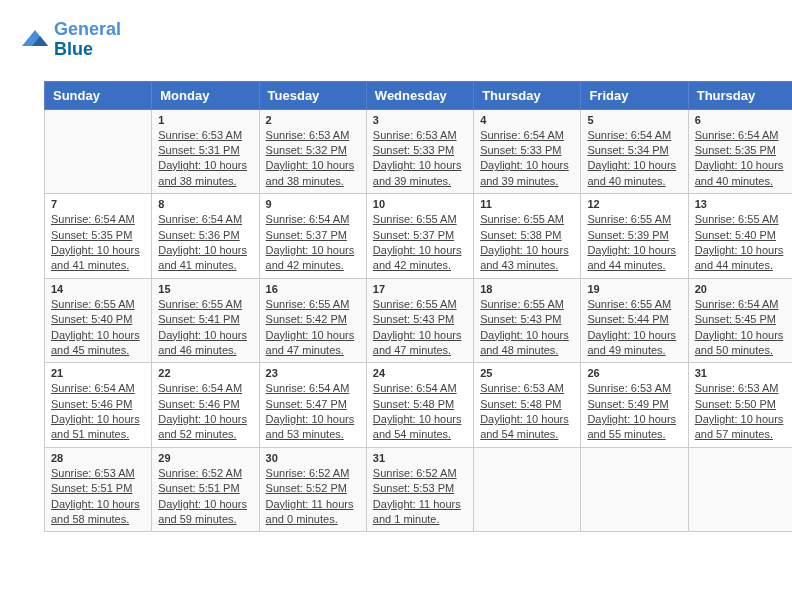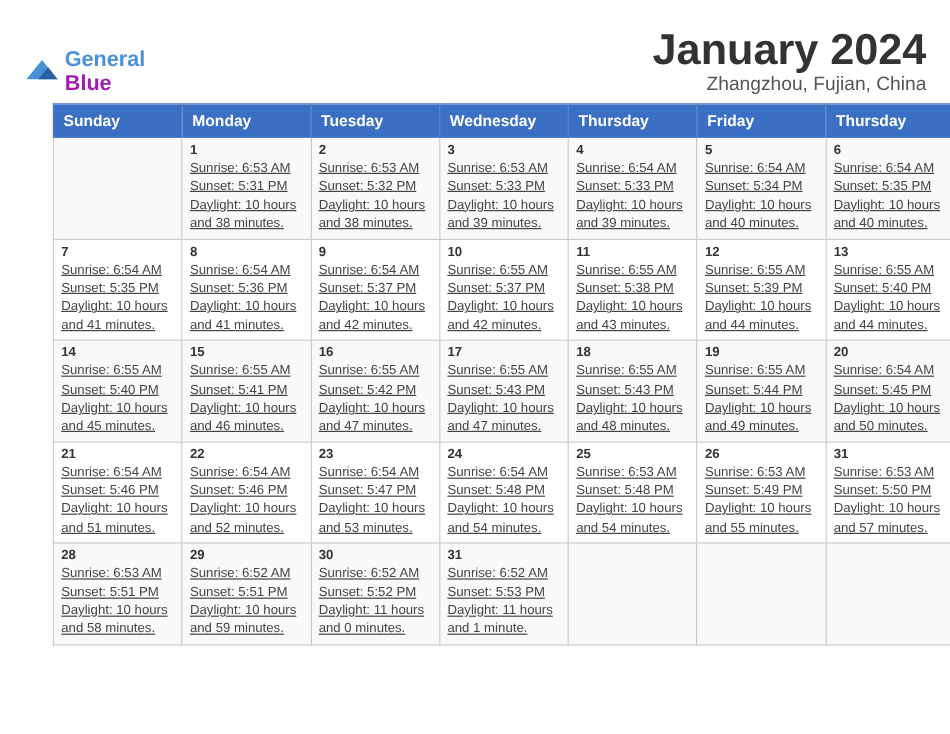--- a/index.html
+++ b/index.html
@@ -6,22 +6,22 @@
     body {
       font-family: Arial, sans-serif;
       background: #fff;
       width: 792px;
       min-height: 612px;
       padding: 20px;
     }
     .header-area {
       display: flex;
       justify-content: space-between;
-      align-items: flex-end;
-      margin-bottom: 6px;
+      align-items: center;
+      margin-bottom: 21px;
     }
     .logo {
       display: flex;
       align-items: center;
       gap: 4px;
     }
     .logo-text {
       font-size: 18px;
       font-weight: bold;
       line-height: 1.1;
@@ -93,26 +93,22 @@
 <body>
 
 <div class="header-area">
   <div class="logo">
     <svg class="logo-icon" viewBox="0 0 30 24" xmlns="http://www.w3.org/2000/svg">
       <polygon points="15,2 28,18 2,18" fill="#4a90d9"></polygon>
       <polygon points="20,8 28,18 12,18" fill="#2a5fa0"></polygon>
     </svg>
     <div class="logo-text">
       <div><span>General</span></div>
-      <div><span style="color:#a21caf">Blue</span></div>
+      <div><span style="color:#0369a1">Blue</span></div>
     </div>
-  </div>
-  <div class="title-area">
-    <div class="calendar-title">January 2024</div>
-    <div class="calendar-subtitle">Zhangzhou, Fujian, China</div>
   </div>
 </div>
 
 <table>
   <thead>
     <tr>
     <th>Sunday</th>
         <th>Monday</th>
         <th>Tuesday</th>
         <th>Wednesday</th>

